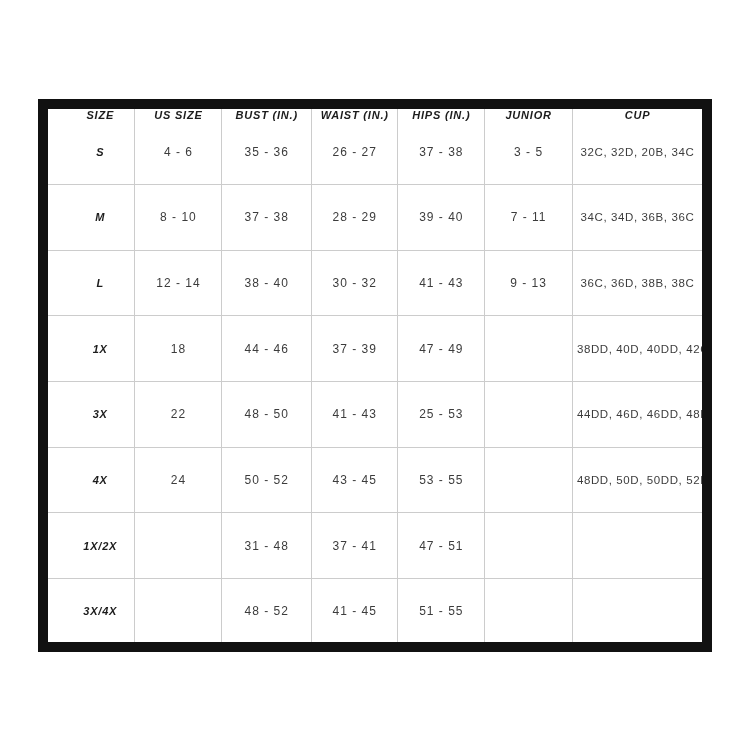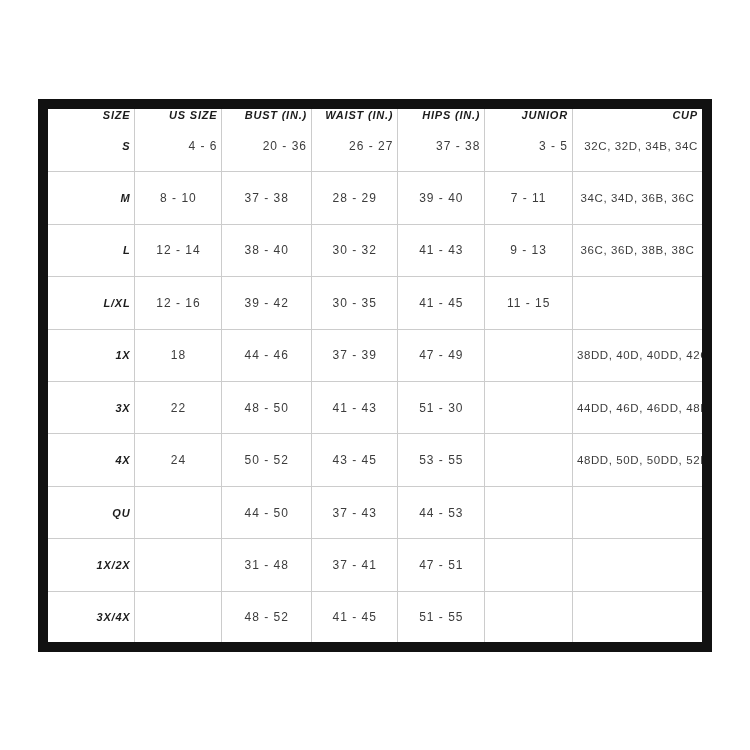--- a/index.html
+++ b/index.html
@@ -35,41 +35,41 @@
   table.size-chart th,
   table.size-chart td {
     border: 1px solid #cccccc;
     padding: 0 4px;
     text-align: center;
     vertical-align: middle;
     white-space: nowrap;
     overflow: hidden;
   }
   
-  table.size-chart tr:first-child > * { border-top: none; text-align: right; }
+  table.size-chart tr:first-child > * { border-top: none; }
   table.size-chart tr:last-child > * { border-bottom: none; }
   table.size-chart tr > *:first-child { border-left: none; }
   table.size-chart tr > *:last-child { border-right: none; }
 
   table.size-chart th {
     font-size: 11px;
     font-weight: 700;
     font-style: italic;
     letter-spacing: 0.8px;
     color: #1c1c1c;
   }
   table.size-chart td {
     font-size: 12px;
     font-weight: 400;
     letter-spacing: 1px;
     color: #3c3c3c;
   }
   table.size-chart th.col-size,
   table.size-chart td.row-label {
-    text-align: right;
+    text-align: center;
     padding-left: 22px;
   }
   table.size-chart td.row-label {
     font-size: 11px;
     font-weight: 700;
     font-style: italic;
     letter-spacing: 0.8px;
     color: #1c1c1c;
   }
   table.size-chart td.cup-cell {
@@ -108,88 +108,70 @@
             <th>WAIST (IN.)</th>
             <th>HIPS (IN.)</th>
             <th>JUNIOR</th>
             <th>CUP</th>
           </tr>
       </thead>
       <tbody>
           <tr>
             <td class="row-label">S</td>
             <td>4 - 6</td>
-            <td>20 - 36</td>
+            <td>35 - 36</td>
             <td>26 - 27</td>
             <td>37 - 38</td>
             <td>3 - 5</td>
-            <td class="cup-cell">32C, 32D, 34B, 34C</td>
+            <td class="cup-cell">32C, 32D, 20B, 34C</td>
           </tr>
           <tr>
             <td class="row-label">M</td>
             <td>8 - 10</td>
             <td>37 - 38</td>
             <td>28 - 29</td>
             <td>39 - 40</td>
             <td>7 - 11</td>
             <td class="cup-cell">34C, 34D, 36B, 36C</td>
           </tr>
           <tr>
             <td class="row-label">L</td>
             <td>12 - 14</td>
             <td>38 - 40</td>
             <td>30 - 32</td>
             <td>41 - 43</td>
             <td>9 - 13</td>
             <td class="cup-cell">36C, 36D, 38B, 38C</td>
           </tr>
           <tr>
-            <td class="row-label">L/XL</td>
-            <td>12 - 16</td>
-            <td>39 - 42</td>
-            <td>30 - 35</td>
-            <td>41 - 45</td>
-            <td>11 - 15</td>
-            <td class="cup-cell"></td>
-          </tr>
-          <tr>
             <td class="row-label">1X</td>
             <td>18</td>
             <td>44 - 46</td>
             <td>37 - 39</td>
             <td>47 - 49</td>
             <td></td>
             <td class="cup-cell">38DD, 40D, 40DD, 42C</td>
           </tr>
           <tr>
             <td class="row-label">3X</td>
             <td>22</td>
             <td>48 - 50</td>
             <td>41 - 43</td>
-            <td>51 - 30</td>
+            <td>25 - 53</td>
             <td></td>
             <td class="cup-cell">44DD, 46D, 46DD, 48D</td>
           </tr>
           <tr>
             <td class="row-label">4X</td>
             <td>24</td>
             <td>50 - 52</td>
             <td>43 - 45</td>
             <td>53 - 55</td>
             <td></td>
             <td class="cup-cell">48DD, 50D, 50DD, 52D</td>
-          </tr>
-          <tr>
-            <td class="row-label">QU</td>
-            <td></td>
-            <td>44 - 50</td>
-            <td>37 - 43</td>
-            <td>44 - 53</td>
-            <td></td>
-            <td class="cup-cell"></td>
           </tr>
           <tr>
             <td class="row-label">1X/2X</td>
             <td></td>
             <td>31 - 48</td>
             <td>37 - 41</td>
             <td>47 - 51</td>
             <td></td>
             <td class="cup-cell"></td>
           </tr>

